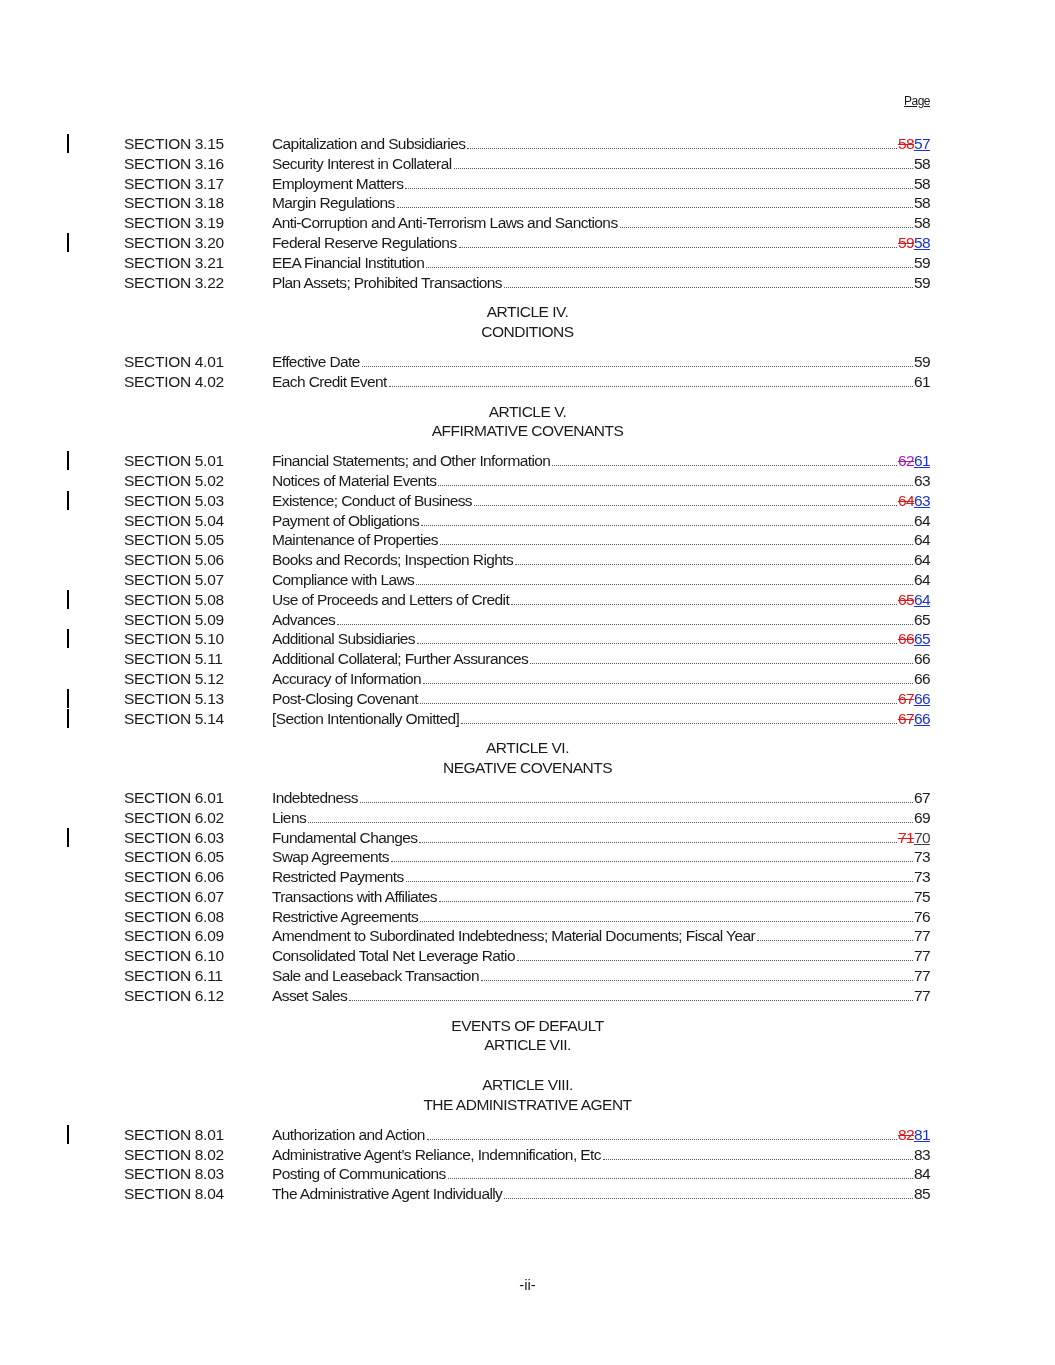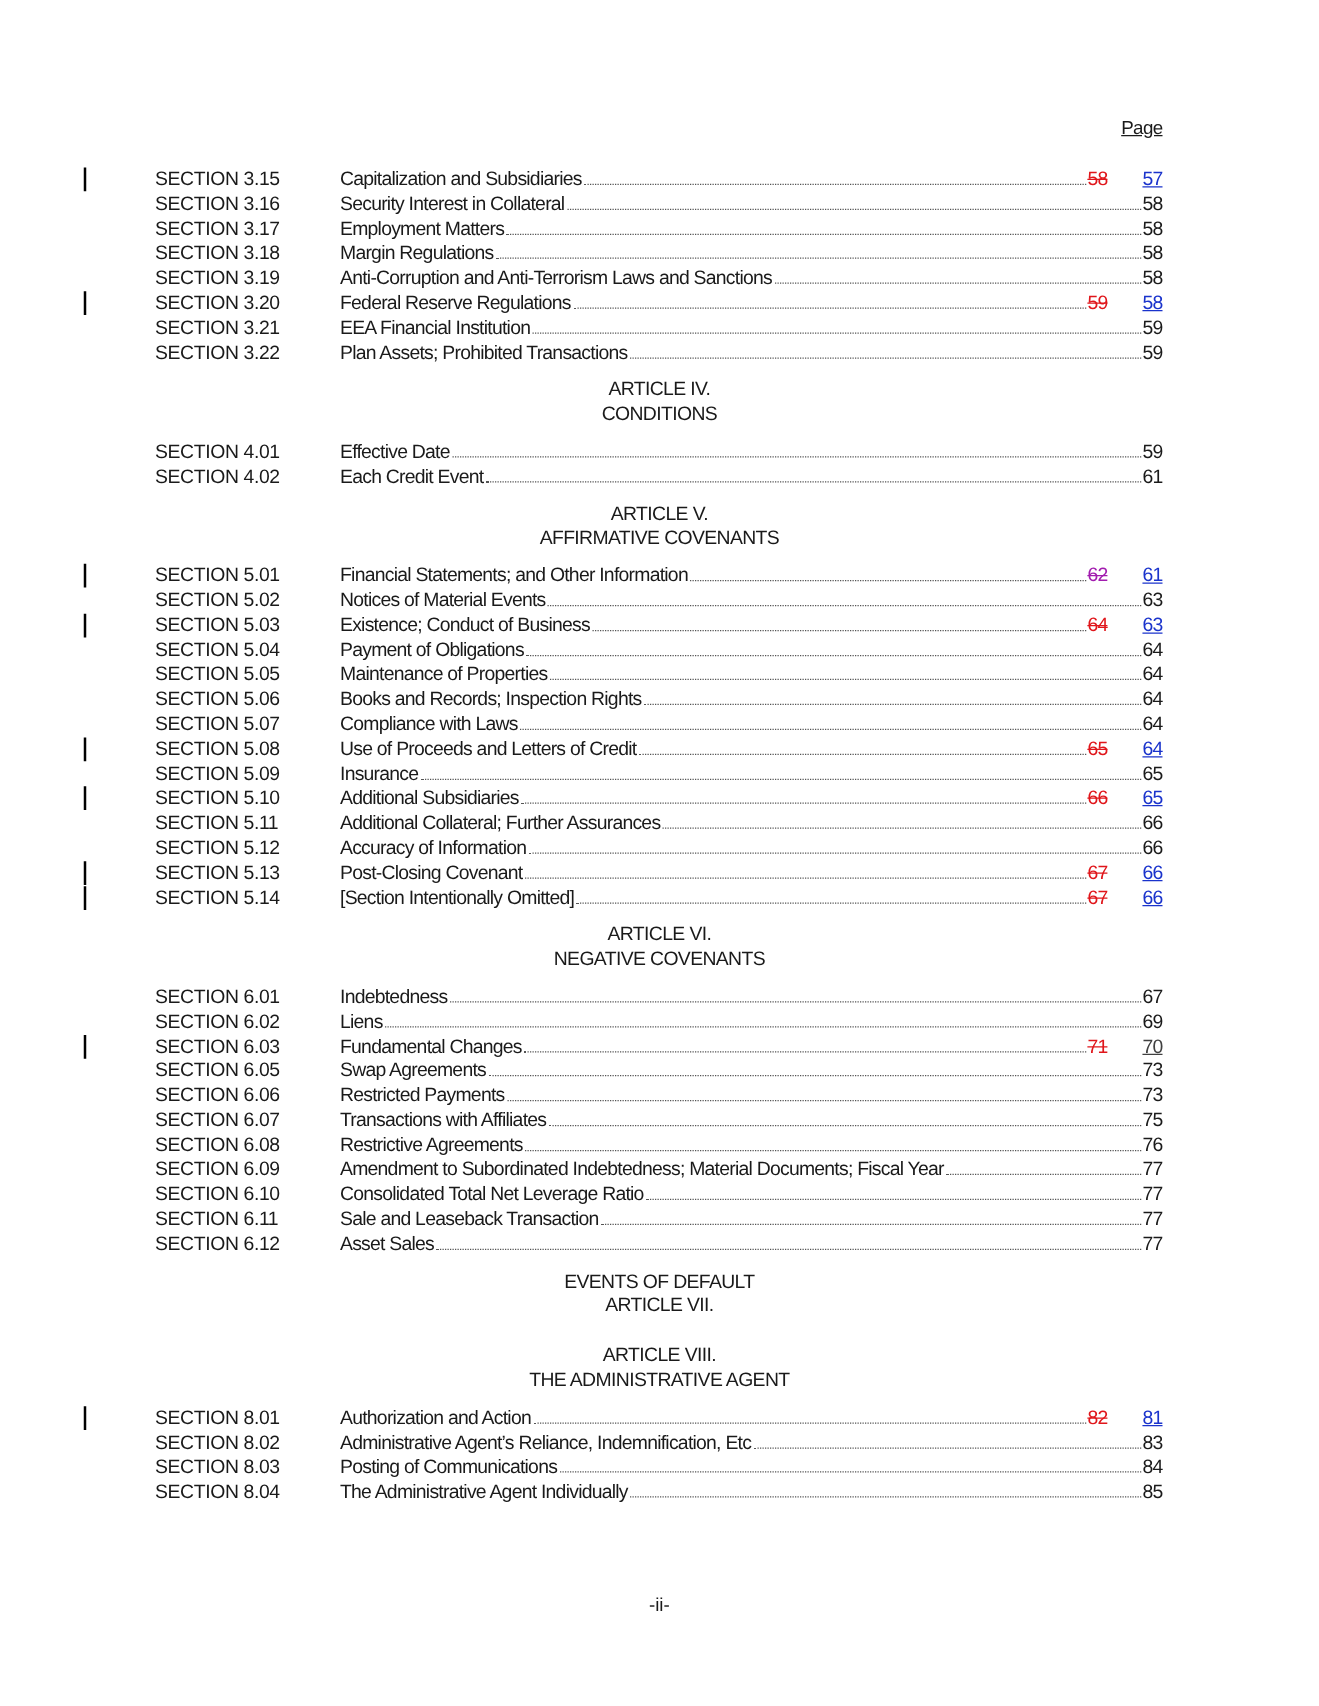--- a/index.html
+++ b/index.html
@@ -1,29 +1,29 @@
 <!DOCTYPE html>
 <html><head>
 <meta charset="utf-8">
 <style>
   html, body { margin: 0; padding: 0; background: #ffffff; }
   body { width: 1055px; height: 1365px; position: relative; overflow: hidden;
          font-family: "Liberation Sans Narrow", "Liberation Sans", sans-serif; color: #1a1a1a; }
-  .page-label { position: absolute; top: 94px; right: 125px; font-size: 15px;
+  .page-label { position: absolute; top: 94px; right: 125px; font-size: 12px;
                 text-decoration: underline; letter-spacing: -0.5px; }
   .toc { position: absolute; left: 0; top: 134px; width: 1055px; }
   .row { position: relative; height: 19.8px; font-size: 15.5px; line-height: 19.8px; letter-spacing: -0.6px; }
   .change-bar { position: absolute; left: 67px; top: 0px; width: 2px; height: 19px; background: #000; }
   .sec-num { position: absolute; left: 124px; top: 0; white-space: nowrap; letter-spacing: -0.3px; }
   .title-wrap { position: absolute; left: 272px; right: 125px; top: 0; display: flex; align-items: baseline; }
   .title { white-space: nowrap; }
   .leader { flex: 1; border-bottom: 1px dotted #555; margin: 0 1px 0 2px; height: 13px; }
   .pg { white-space: nowrap; }
   .pg-old { color: #e0161b; text-decoration: line-through; }
-  .pg-new { color: #1a33cc; text-decoration: underline; padding-left: 28px; }
+  .pg-new { color: #1a33cc; text-decoration: underline; }
   .article { text-align: center; font-size: 15.5px; line-height: 19.8px; letter-spacing: -0.5px; }
   .article-block { padding-top: 10px; padding-bottom: 10px; }
   .footer { position: absolute; top: 1276px; left: 0; width: 1055px; text-align: center; font-size: 15px; }
 </style>
 </head>
 <body>
 
 <div class="page-label">Page</div>
 
 <div class="toc" id="toc">
@@ -180,21 +180,21 @@
       <span class="sec-num">SECTION 5.08</span>
       <span class="title-wrap">
         <span class="title">Use of Proceeds and Letters of Credit</span>
         <span class="leader"></span>
         <span class="pg"><span class="pg-old" style="color: rgb(224, 22, 27);">65</span><span class="pg-new" style="color: rgb(26, 51, 204);">64</span></span>
       </span>
     </div>
     <div class="row">
       <span class="sec-num">SECTION 5.09</span>
       <span class="title-wrap">
-        <span class="title">Insurance</span>
+        <span class="title">Advances</span>
         <span class="leader"></span>
         <span class="pg"><span>65</span></span>
       </span>
     </div>
     <div class="row">
       <span class="change-bar"></span>
       <span class="sec-num">SECTION 5.10</span>
       <span class="title-wrap">
         <span class="title">Additional Subsidiaries</span>
         <span class="leader"></span>

